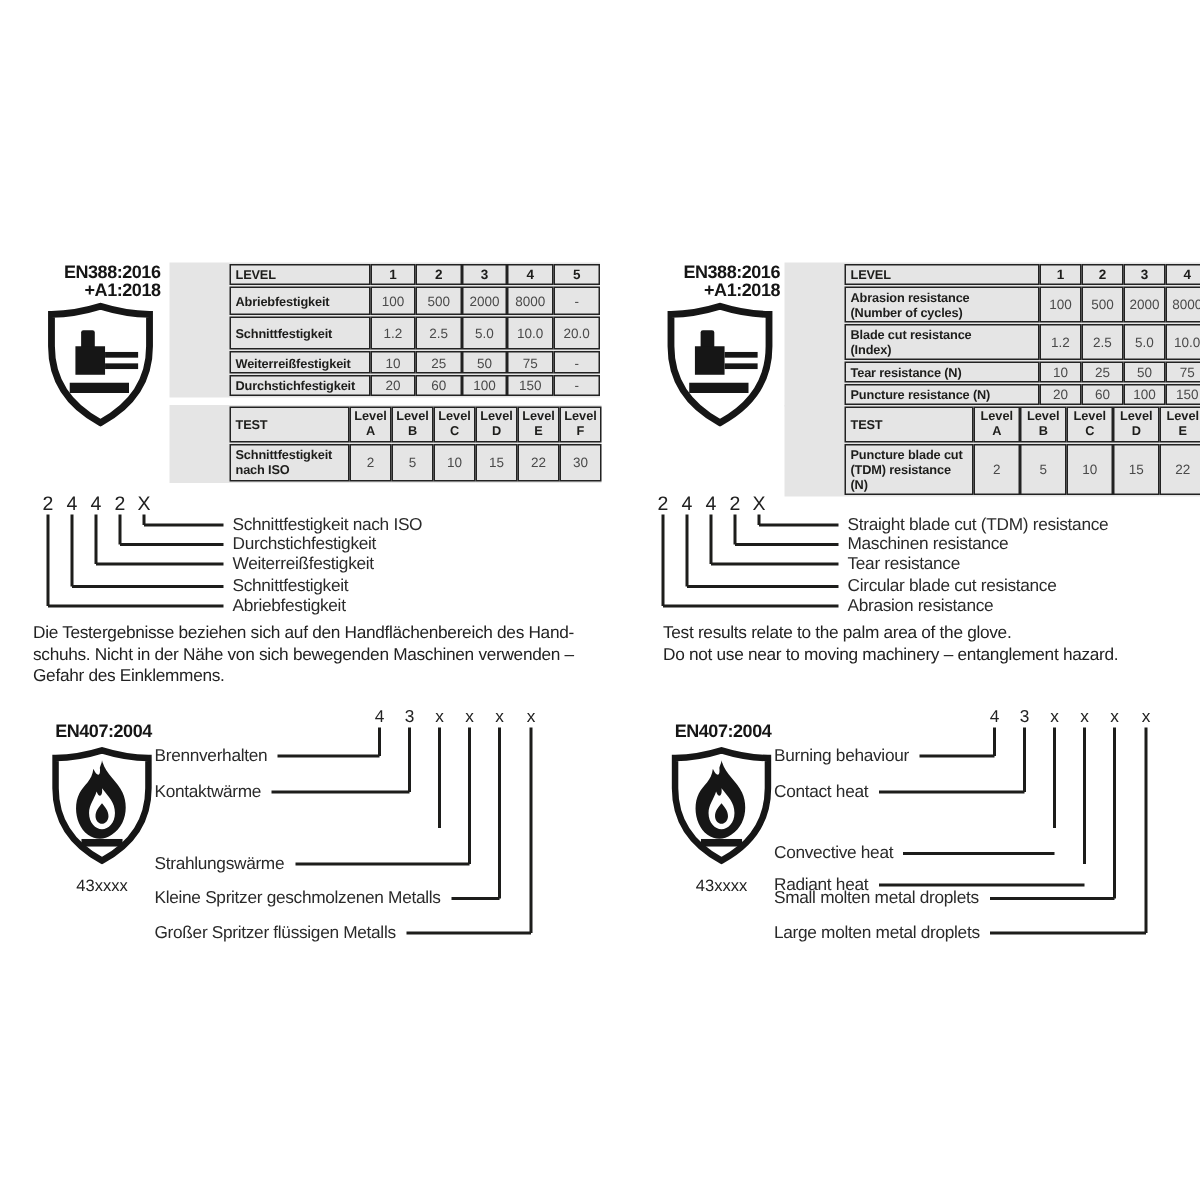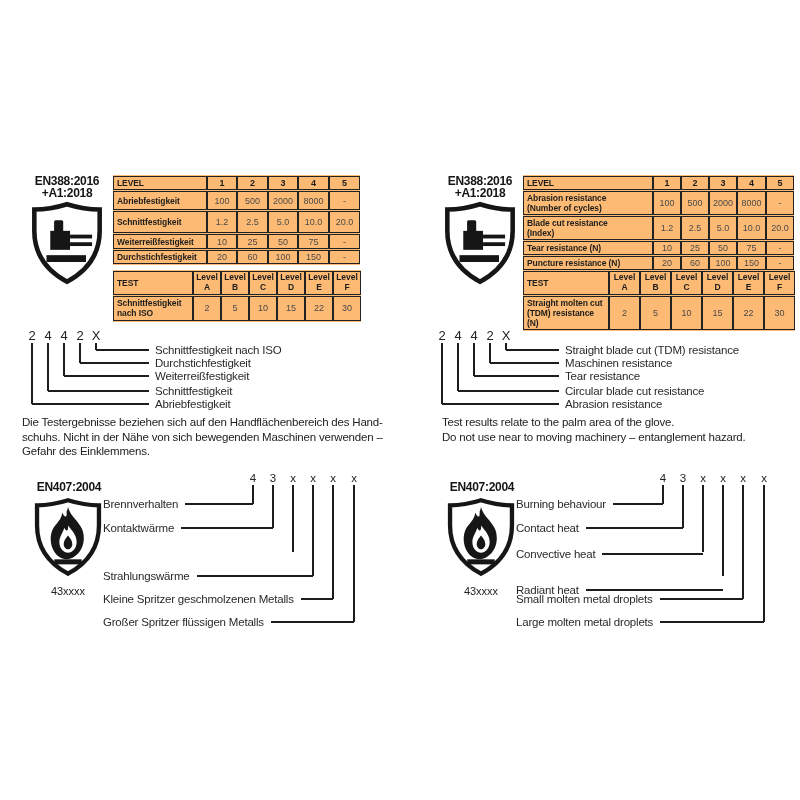--- a/index.html
+++ b/index.html
@@ -1,30 +1,30 @@
 <!DOCTYPE html>
 <html><head>
 <meta charset="utf-8">
 <style>
   html,body{margin:0;padding:0;background:#fff;}
   .page{position:relative;width:800px;height:800px;background:#fff;overflow:hidden;
         font-family:"Liberation Sans","DejaVu Sans",sans-serif;color:#1d1d1b;}
 
   
-  .std-title{position:absolute;top:175px;width:80px;text-align:center;font-weight:bold;
+  .std-title{position:absolute;top:175px;width:80px;text-align:right;font-weight:bold;
              font-size:12px;line-height:1.02;letter-spacing:-0.3px;white-space:pre-line;color:#151515;}
   .t407{position:absolute;top:480px;width:76px;text-align:center;font-weight:bold;
         font-size:12px;letter-spacing:-0.3px;color:#151515;}
   .code-under{position:absolute;top:585px;width:74px;text-align:center;font-size:11px;color:#222;}
 
   .shield{position:absolute;width:76px;height:88px;}
   .shield407{position:absolute;width:72px;height:84px;}
 
   
-  .tbl{position:absolute;border-collapse:separate;border-spacing:0 1.5px;table-layout:fixed;background:#fdba74;}
+  .tbl{position:absolute;border-collapse:separate;border-spacing:0 1.5px;table-layout:fixed;background:#e5e5e5;padding-left:40px;}
   .tbl td{border:1.3px solid #222;overflow:hidden;vertical-align:middle;}
   .lab{font-weight:bold;font-size:8.5px;line-height:1.18;padding:1px 2px 1px 3px;
        letter-spacing:-0.1px;white-space:pre-line;color:#1d1d1b;}
   .val{font-size:9px;text-align:center;color:#4a4a4a;}
   .hv{font-weight:bold;font-size:9px;text-align:center;color:#1d1d1b;}
   .hv2{font-weight:bold;font-size:8.5px;text-align:center;line-height:1.15;white-space:pre-line;color:#1d1d1b;}
 
   
   .diagram{position:absolute;}
   .dg{position:absolute;top:0;width:10px;text-align:center;font-size:13px;color:#222;}
@@ -314,21 +314,21 @@
       <td class="hv2">Level
 C</td>
       <td class="hv2">Level
 D</td>
       <td class="hv2">Level
 E</td>
       <td class="hv2">Level
 F</td>
     </tr>
     <tr style="height:25px">
-      <td class="lab">Straight molten cut
+      <td class="lab">Puncture blade cut
 (TDM) resistance (N)</td>
       <td class="val">2</td>
       <td class="val">5</td>
       <td class="val">10</td>
       <td class="val">15</td>
       <td class="val">22</td>
       <td class="val">30</td>
     </tr>
   </tbody>
     </table>
@@ -385,21 +385,21 @@
     <i class="vln" style="left:226px;top:15px;height:114px"></i>
     <i class="vln" style="left:247px;top:15px;height:137px"></i>
     <div class="drow" style="top:26px;width:147px">
         <span class="dlabel2">Burning behaviour</span>
         <i class="ln"></i>
       </div>
     <div class="drow" style="top:50px;width:167px">
         <span class="dlabel2">Contact heat</span>
         <i class="ln"></i>
       </div>
-    <div class="drow" style="top:76px;width:187px">
+    <div class="drow" style="top:91px;width:187px">
         <span class="dlabel2">Convective heat</span>
         <i class="ln"></i>
       </div>
     <div class="drow" style="top:112px;width:207px">
         <span class="dlabel2">Radiant heat</span>
         <i class="ln"></i>
       </div>
     <div class="drow" style="top:121px;width:227px">
         <span class="dlabel2">Small molten metal droplets</span>
         <i class="ln"></i>

